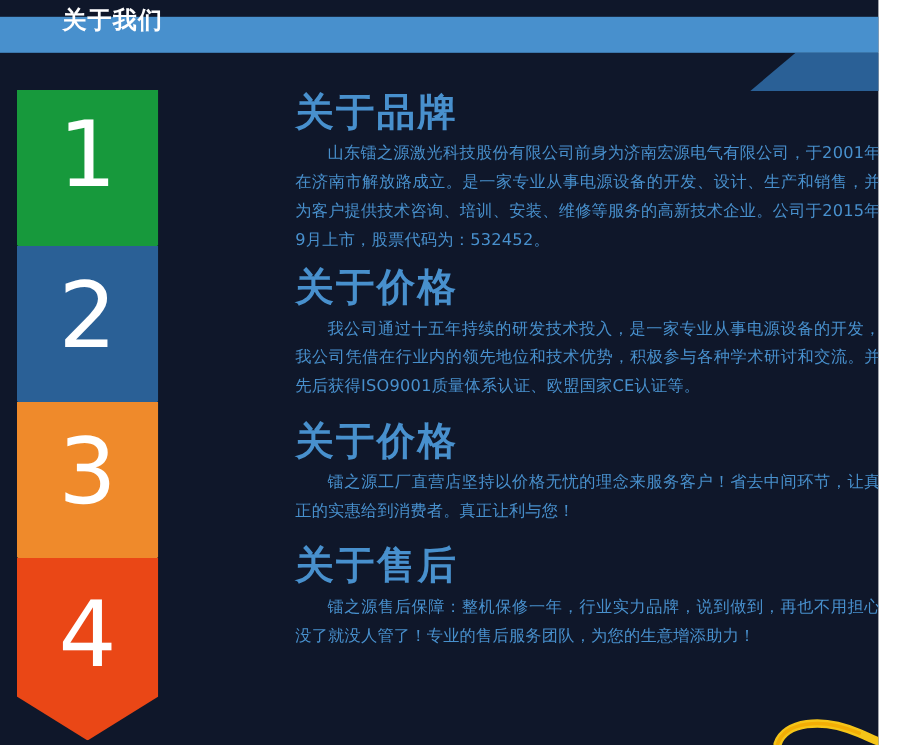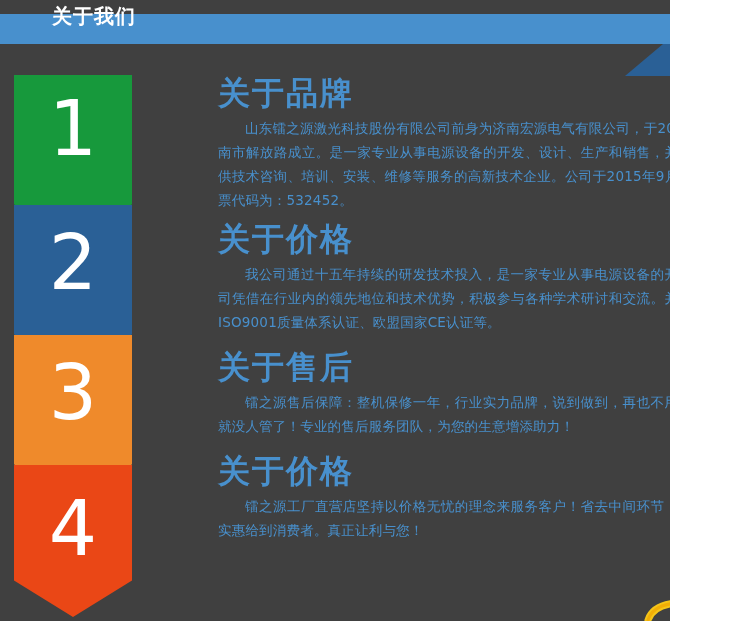--- a/index.html
+++ b/index.html
@@ -10,23 +10,23 @@
     width: 750px;
     height: 621px;
     background: #ffffff;
     font-family: "DejaVu Sans", "Liberation Sans", sans-serif;
     overflow: hidden;
     position: relative;
   }
 
   #page {
     position: relative;
-    width: 670px;
+    width: 732px;
     height: 621px;
-    background: #404040;
+    background: #0f172a;
     overflow: hidden;
   }
 
   
   .header-bar {
     position: absolute;
     left: 0;
     top: 14px;
     width: 750px;
     height: 30px;
@@ -96,21 +96,21 @@
   .step-4 .step-num { padding-top: 26px; }
 
   
   .content {
     position: absolute;
     left: 218px;
     top: 72px;
     width: 516px;
   }
 
-  .section { margin-bottom: 4px; }
+  .section { margin-bottom: 4px; margin-left: 28px; }
 
   .section-title {
     color: #4890cd;
     font-size: 32px;
     font-weight: bold;
     line-height: 42px;
     letter-spacing: 2px;
     margin: 0 0 2px 0;
   }
 
@@ -175,28 +175,28 @@
     <div class="section sec-1">
       <h2 class="section-title">关于品牌</h2>
       <p class="section-body">山东镭之源激光科技股份有限公司前身为济南宏源电气有限公司，于2001年在济南市解放路成立。是一家专业从事电源设备的开发、设计、生产和销售，并为客户提供技术咨询、培训、安装、维修等服务的高新技术企业。公司于2015年9月上市，股票代码为：532452。</p>
     </div>
 
     <div class="section sec-2">
       <h2 class="section-title">关于价格</h2>
       <p class="section-body">我公司通过十五年持续的研发技术投入，是一家专业从事电源设备的开发，我公司凭借在行业内的领先地位和技术优势，积极参与各种学术研讨和交流。并先后获得ISO9001质量体系认证、欧盟国家CE认证等。</p>
     </div>
 
+    <div class="section sec-3">
+      <h2 class="section-title">关于价格</h2>
+      <p class="section-body">镭之源工厂直营店坚持以价格无忧的理念来服务客户！省去中间环节，让真正的实惠给到消费者。真正让利与您！</p>
+    </div>
+
     <div class="section sec-4">
       <h2 class="section-title">关于售后</h2>
       <p class="section-body">镭之源售后保障：整机保修一年，行业实力品牌，说到做到，再也不用担心没了就没人管了！专业的售后服务团队，为您的生意增添助力！</p>
-    </div>
-
-    <div class="section sec-3">
-      <h2 class="section-title">关于价格</h2>
-      <p class="section-body">镭之源工厂直营店坚持以价格无忧的理念来服务客户！省去中间环节，让真正的实惠给到消费者。真正让利与您！</p>
     </div>
 
   </div>
 
   <svg class="swoosh" viewBox="0 0 110 30">
     <path d="M10 24 C 18 6, 46 4, 78 18 C 92 24, 102 30, 110 30 L 110 30 L 8 30 Z" fill="#f5c518" opacity="0"></path>
     <path d="M8 26 C 14 8, 44 3, 76 17 C 90 23, 100 28, 110 30" fill="none" stroke="#f5c518" stroke-width="7" stroke-linecap="round"></path>
     <path d="M8 26 C 14 8, 44 3, 76 17" fill="none" stroke="#f0a500" stroke-width="3" stroke-linecap="round" opacity="0.75"></path>
   </svg>
 

